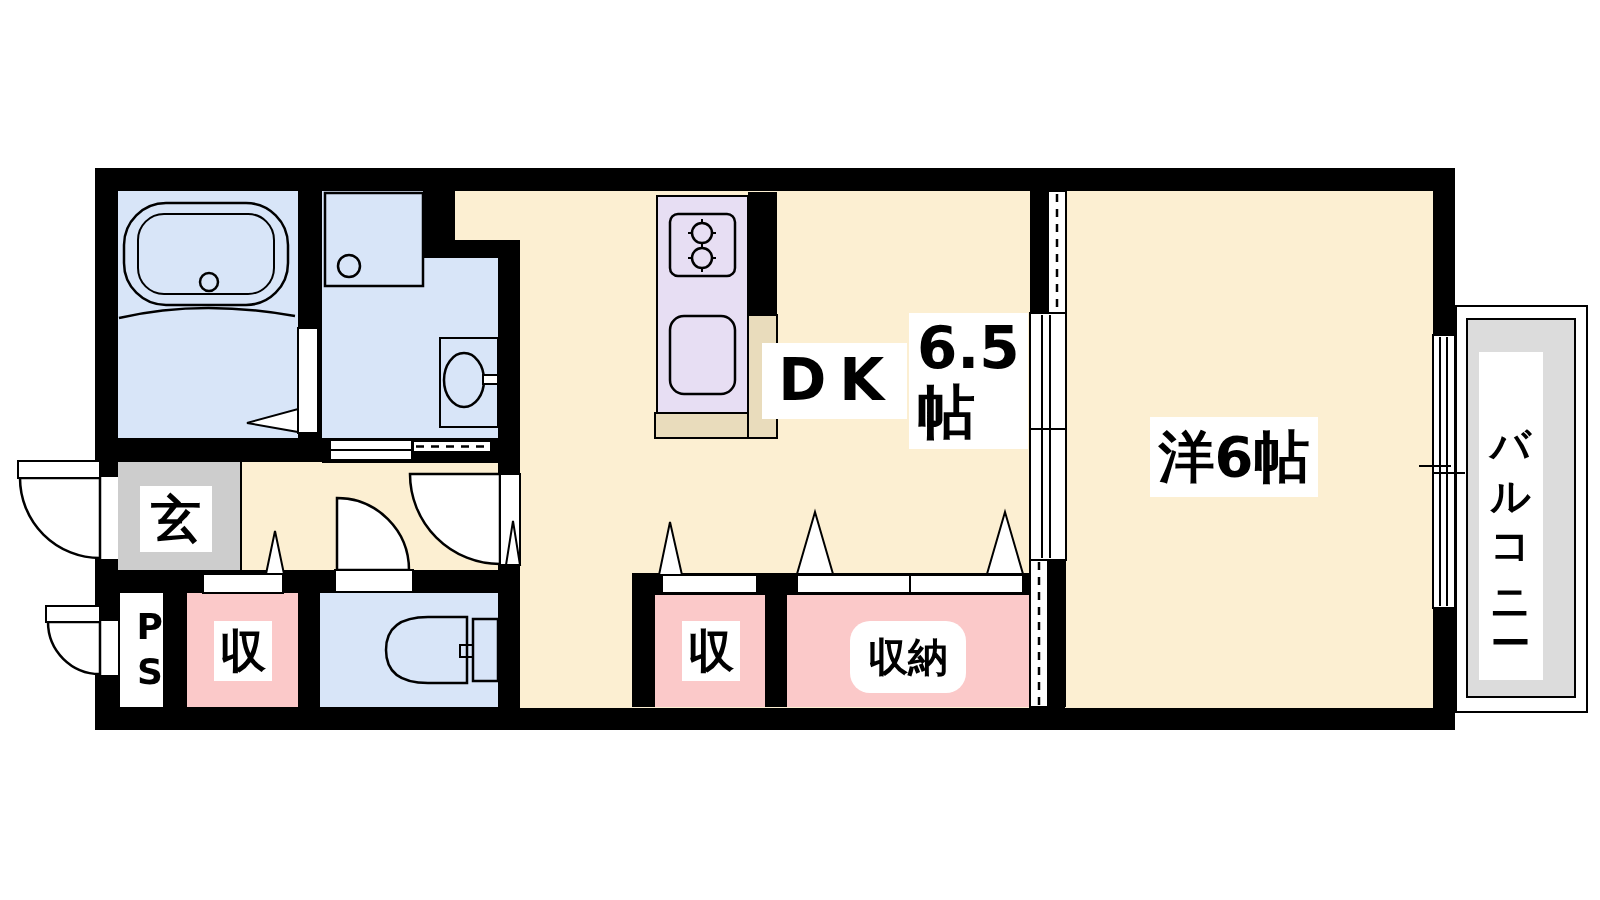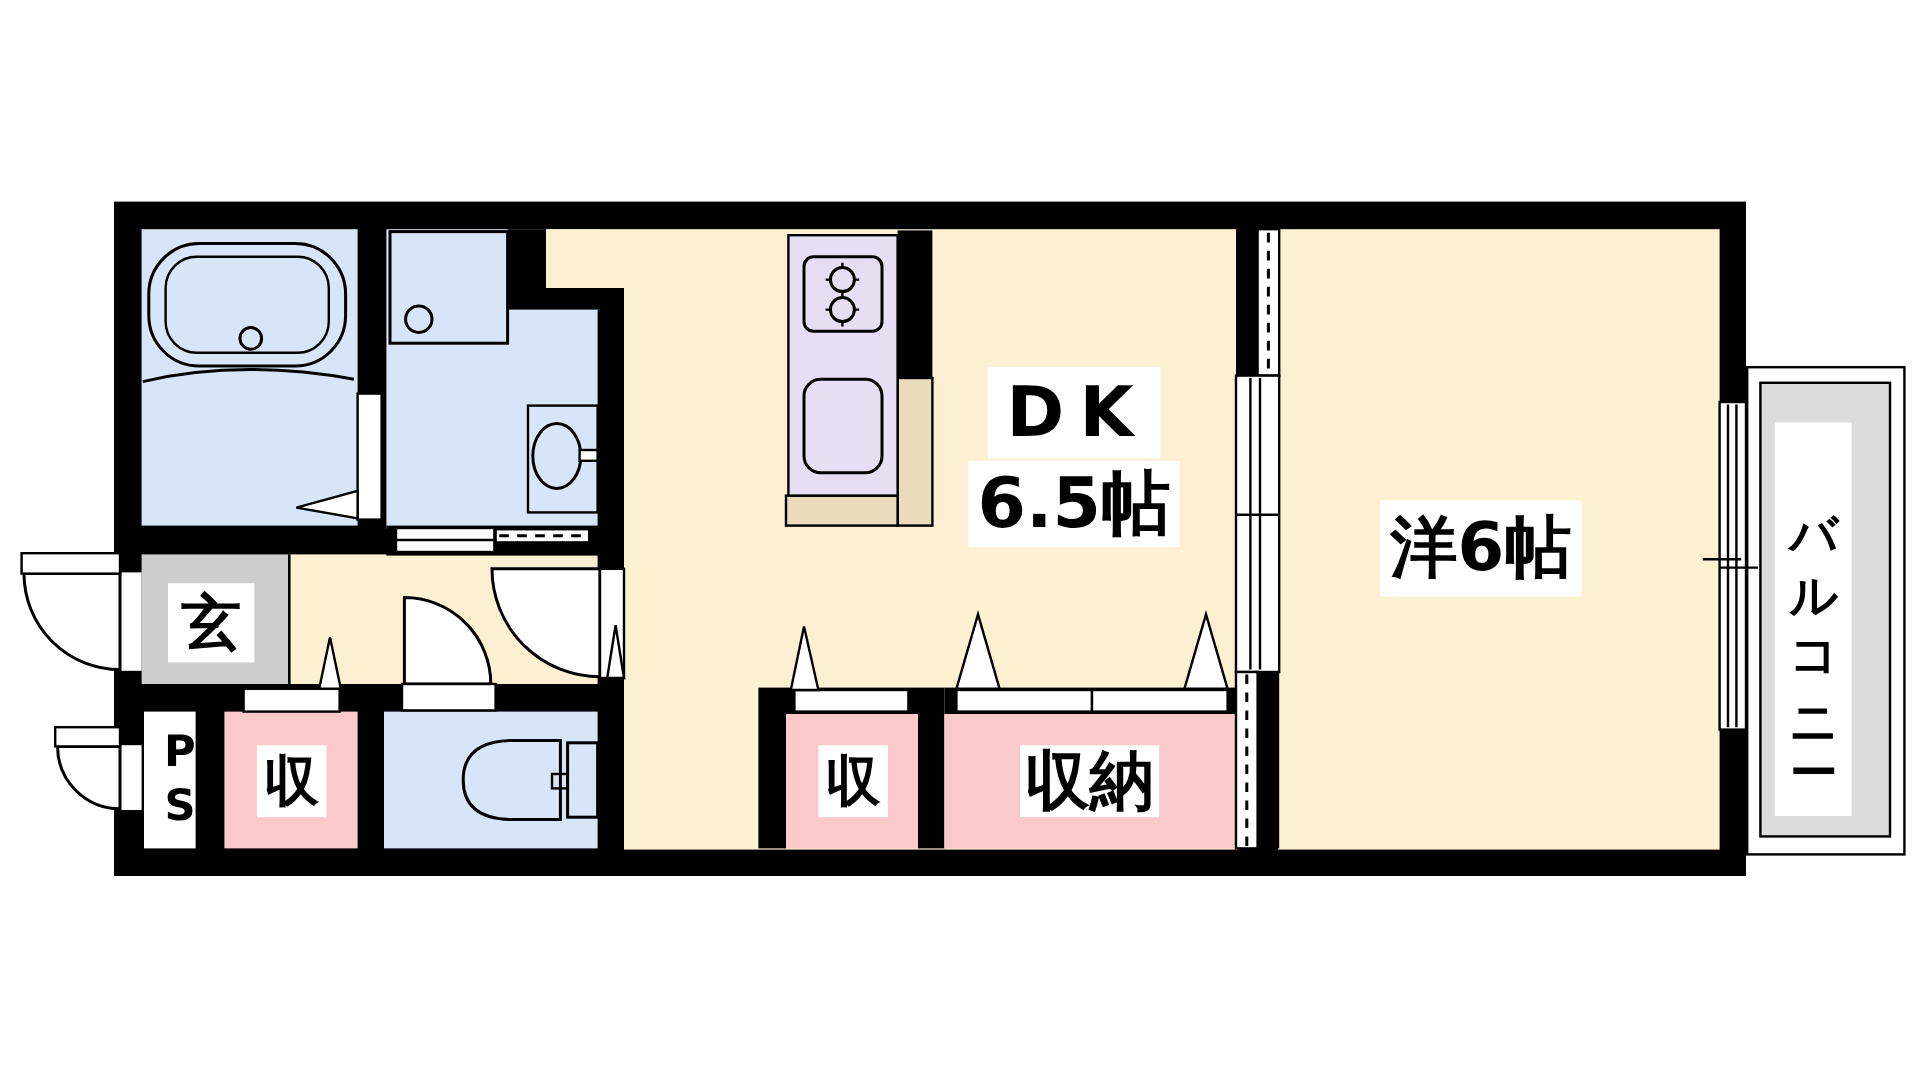--- a/index.html
+++ b/index.html
@@ -14,23 +14,23 @@
   .genkan{background:var(--genkan,#CDCDCD);}
   .white{background:#fff;}
   svg.overlay{position:absolute;left:0;top:0;pointer-events:none;}
   .lbl{position:absolute;color:#000;font-weight:600;background:#fff;
        display:flex;align-items:center;justify-content:center;line-height:1.1;}
   #genkan-label{left:140px;top:486px;width:72px;height:66px;font-size:50px;}
   #ps-label{left:121px;top:596px;width:42px;height:106px;font-size:36px;line-height:1.25;
             word-break:break-all;text-align:right;background:transparent;}
   #storage1-label{left:214px;top:621px;width:58px;height:60px;font-size:46px;}
   #storage2-label{left:682px;top:621px;width:58px;height:60px;font-size:46px;}
-  #storage3-label{left:850px;top:621px;width:116px;height:60px;font-size:54px;}
+  #storage3-label{left:850px;top:621px;width:116px;height:72px;font-size:40px;border-radius:20px;}
   #dk-label{left:780px;top:296px;width:230px;height:170px;background:transparent;
-            flex-direction:column;gap:2px;}
+            flex-direction:row;gap:2px;}
   #dk-label .l1{background:#fff;font-size:58px;letter-spacing:0.22em;padding:6px 10px 6px 16px;}
   #dk-label .l2{background:#fff;font-size:58px;padding:4px 8px;}
   #western-label{left:1150px;top:417px;width:168px;height:80px;font-size:56px;}
   #balcony-label{left:1479px;top:352px;width:64px;height:328px;font-size:40px;
                  writing-mode:vertical-rl;letter-spacing:10px;}
 </style>
 </head>
 <body>
 
 <div id="stage">

